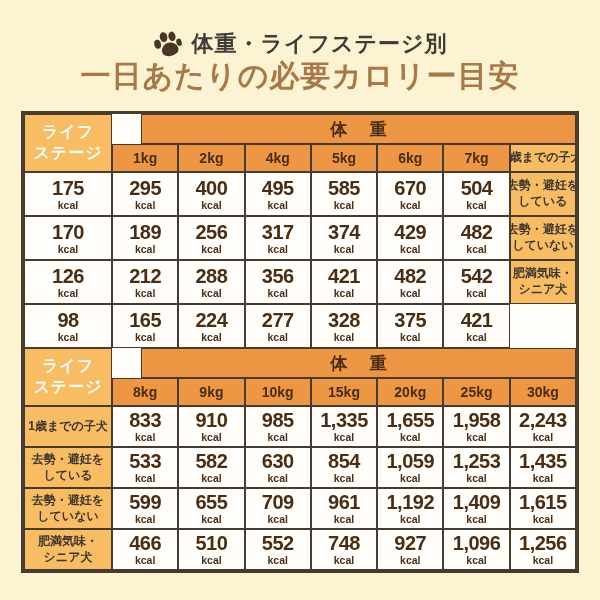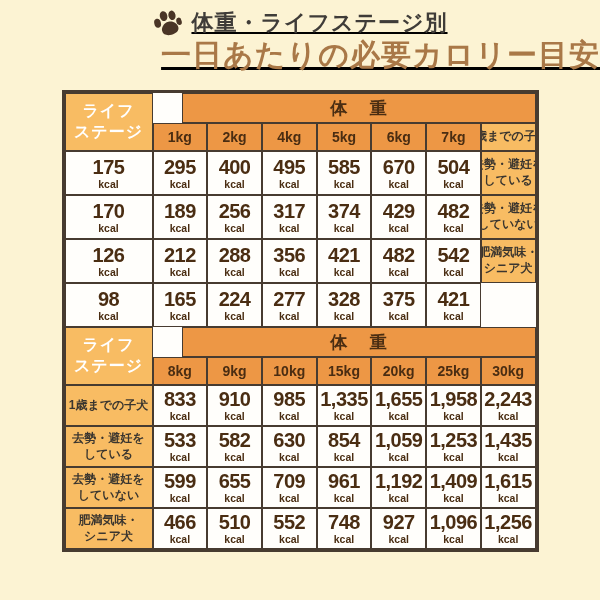--- a/index.html
+++ b/index.html
@@ -15,33 +15,33 @@
     --row-label-text:#3B362F;
   }
   *{box-sizing:border-box;}
   html,body{margin:0;padding:0;}
   body{
     width:600px;height:600px;
     background:var(--page-bg);
     font-family:"Liberation Sans","DejaVu Sans",sans-serif;
     overflow:hidden;
   }
-  .top{ text-align:right; padding-top:9px;text-decoration:underline; }
+  .top{ text-align:center; padding-top:30px; }
   .subtitle{
     display:flex; align-items:center; justify-content:center; gap:9px;
     font-size:22px; font-weight:bold; color:var(--subtitle-gray);
     letter-spacing:1px; line-height:1.2;
   }
   .paw{ width:30px; height:28px; transform:rotate(-14deg); color:var(--paw-brown); flex:0 0 auto; }
   .title{
     font-size:30px; font-weight:bold; color:var(--title-brown);
     letter-spacing:1px; line-height:1.2;
   }
   .table-wrap{
-    width:477px; margin:17px auto 0;
+    width:558px; margin:17px auto 0;
     border:3px solid var(--border);
     background:var(--cell-white);
   }
   .grid{ display:grid; grid-template-columns:88px repeat(7,1fr); }
   .cell{
     border:1px solid var(--border);
     display:flex; flex-direction:column;
     align-items:center; justify-content:center;
     text-align:center; overflow:hidden;
   }

